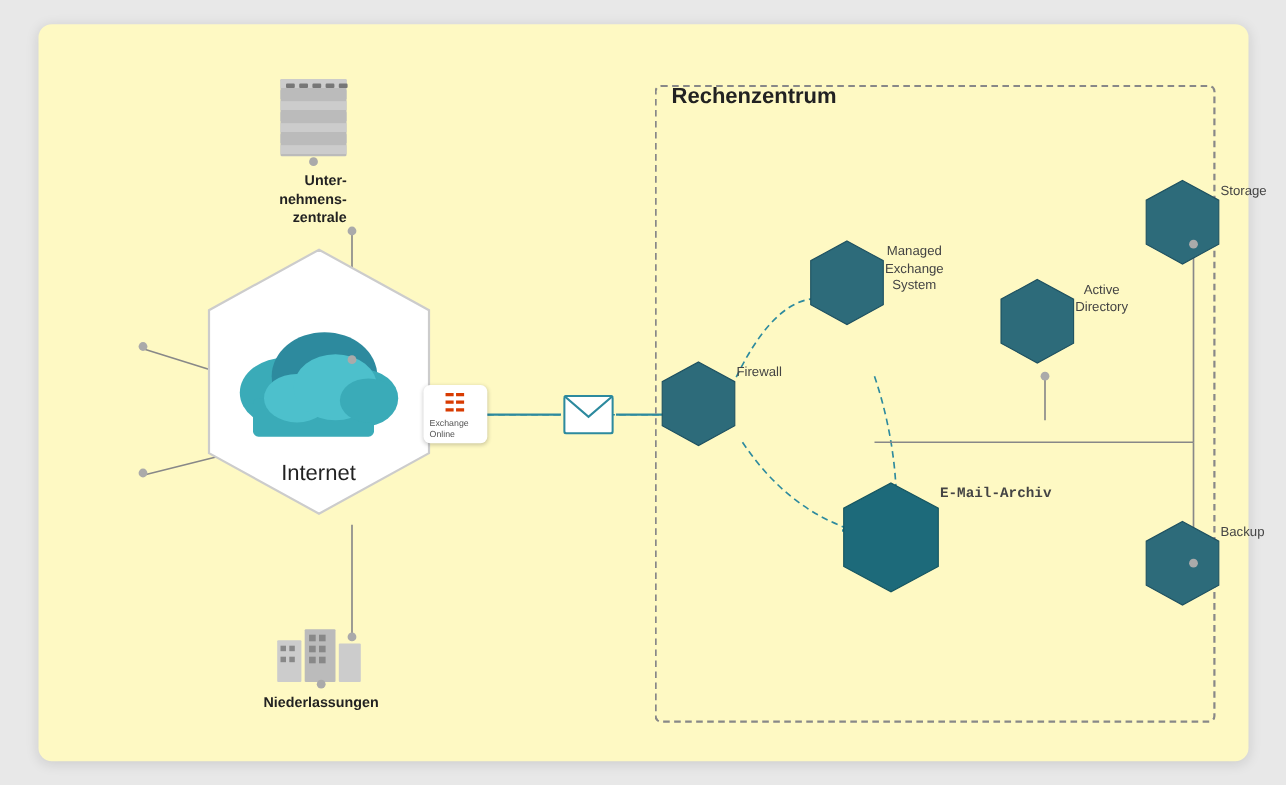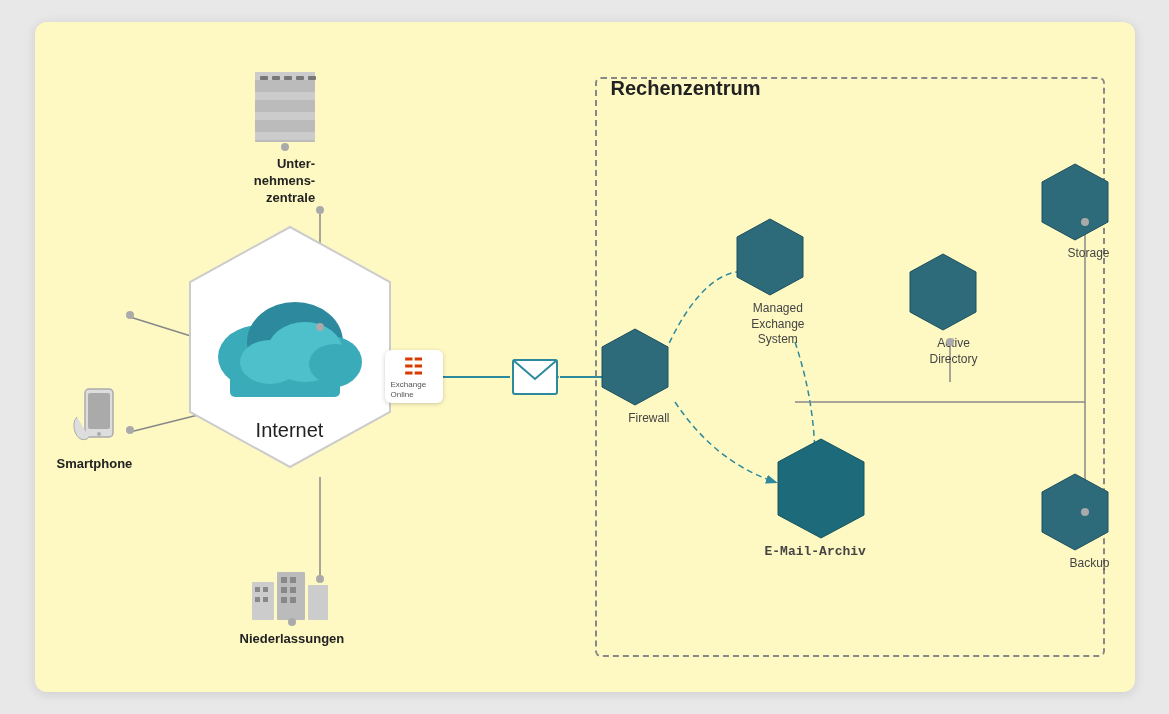--- a/index.html
+++ b/index.html
@@ -37,22 +37,21 @@
       left: 14px;
       font-size: 20px;
       font-weight: 700;
       color: #222;
     }
 
     
     .hex-container {
       position: absolute;
       display: flex;
-      flex-direction: column;
-      align-items: flex-end;
+      align-items: flex-start;
     }
     .hex {
       position: relative;
       width: 70px;
       height: 80px;
       display: flex;
       align-items: center;
       justify-content: center;
     }
     .hex svg {
@@ -230,31 +229,20 @@
       <rect x="39" y="24" width="8" height="4" fill="#777" rx="1"></rect>
       <rect x="51" y="24" width="8" height="4" fill="#777" rx="1"></rect>
       <rect x="63" y="24" width="8" height="4" fill="#777" rx="1"></rect>
 
       <circle cx="40" cy="95" r="4" fill="#aaa"></circle>
     </svg>
     <div class="node-label">Unter-<br>nehmens-<br>zentrale</div>
   </div>
 
 
-  <div class="node" style="left:22px;top:365px;">
-    <svg width="55" height="65" viewBox="0 0 55 65">
-
-      <rect x="18" y="2" width="28" height="48" rx="4" fill="#ddd" stroke="#aaa" stroke-width="1.5"></rect>
-      <rect x="21" y="6" width="22" height="36" fill="#aaa" rx="2"></rect>
-      <circle cx="32" cy="47" r="2" fill="#aaa"></circle>
-
-      <path d="M10,30 Q5,35 8,45 Q12,55 20,52 L22,50" fill="#ddd" stroke="#aaa" stroke-width="1"></path>
-    </svg>
-    <div class="node-label">Smartphone</div>
-  </div>
 
   <div class="node" style="left:205px;top:535px;">
     <svg width="90" height="70" viewBox="0 0 90 70">
 
       <rect x="5" y="25" width="22" height="38" fill="#ccc" rx="1"></rect>
       <rect x="30" y="15" width="28" height="48" fill="#bbb" rx="1"></rect>
       <rect x="61" y="28" width="20" height="35" fill="#ccc" rx="1"></rect>
 
       <rect x="8" y="30" width="5" height="5" fill="#888"></rect>
       <rect x="16" y="30" width="5" height="5" fill="#888"></rect>

